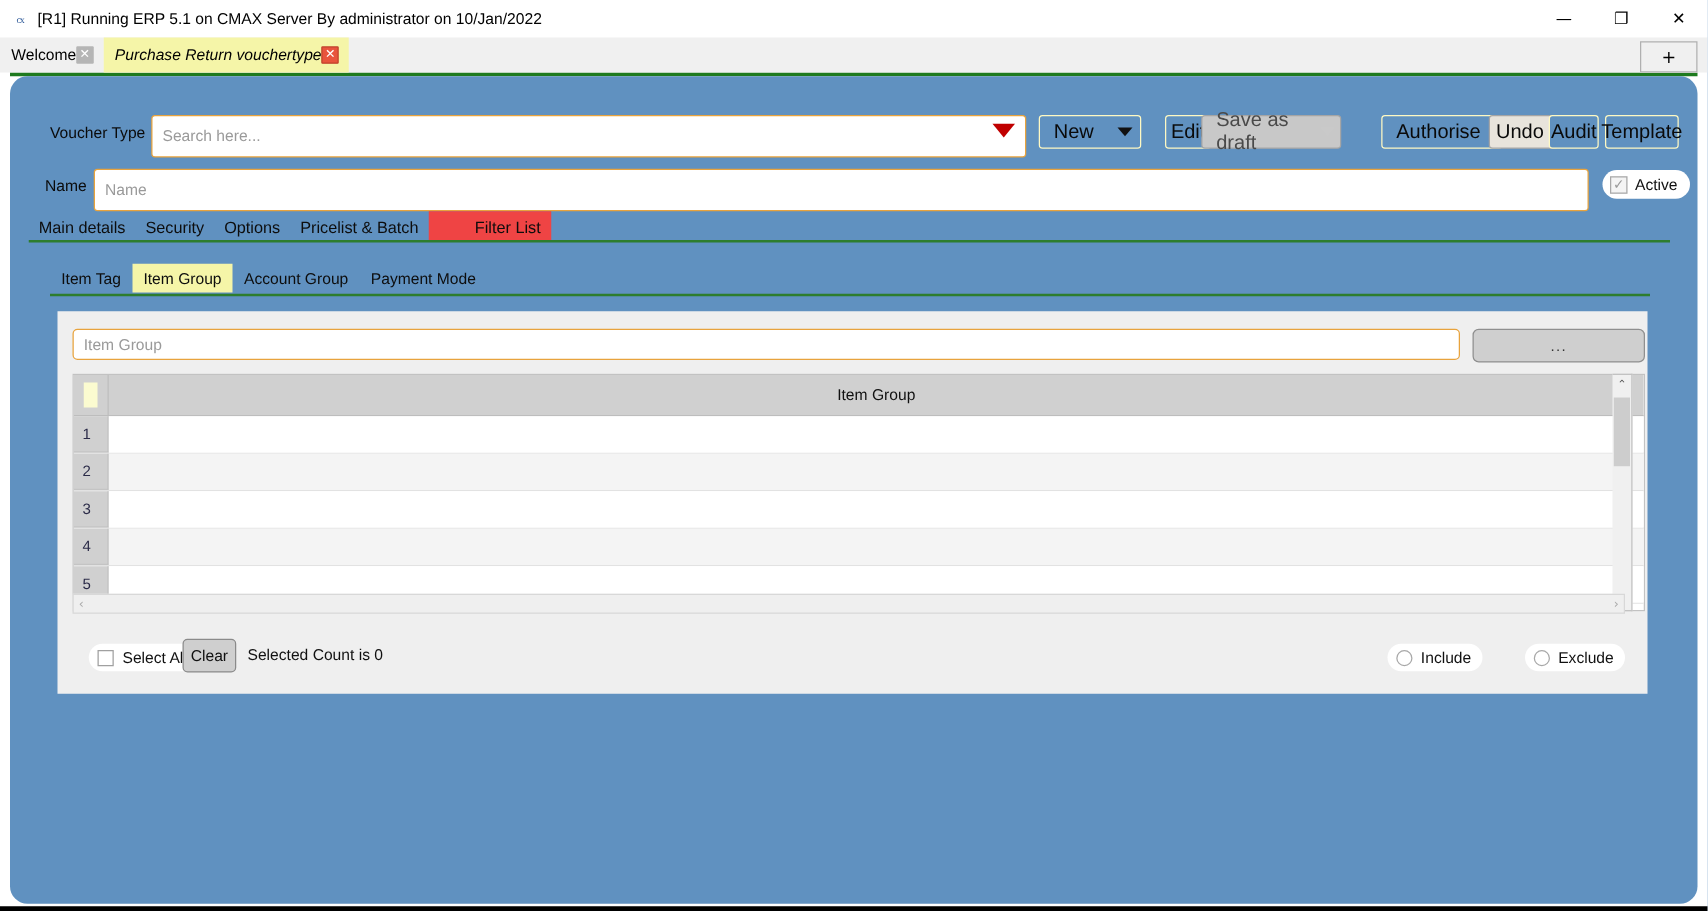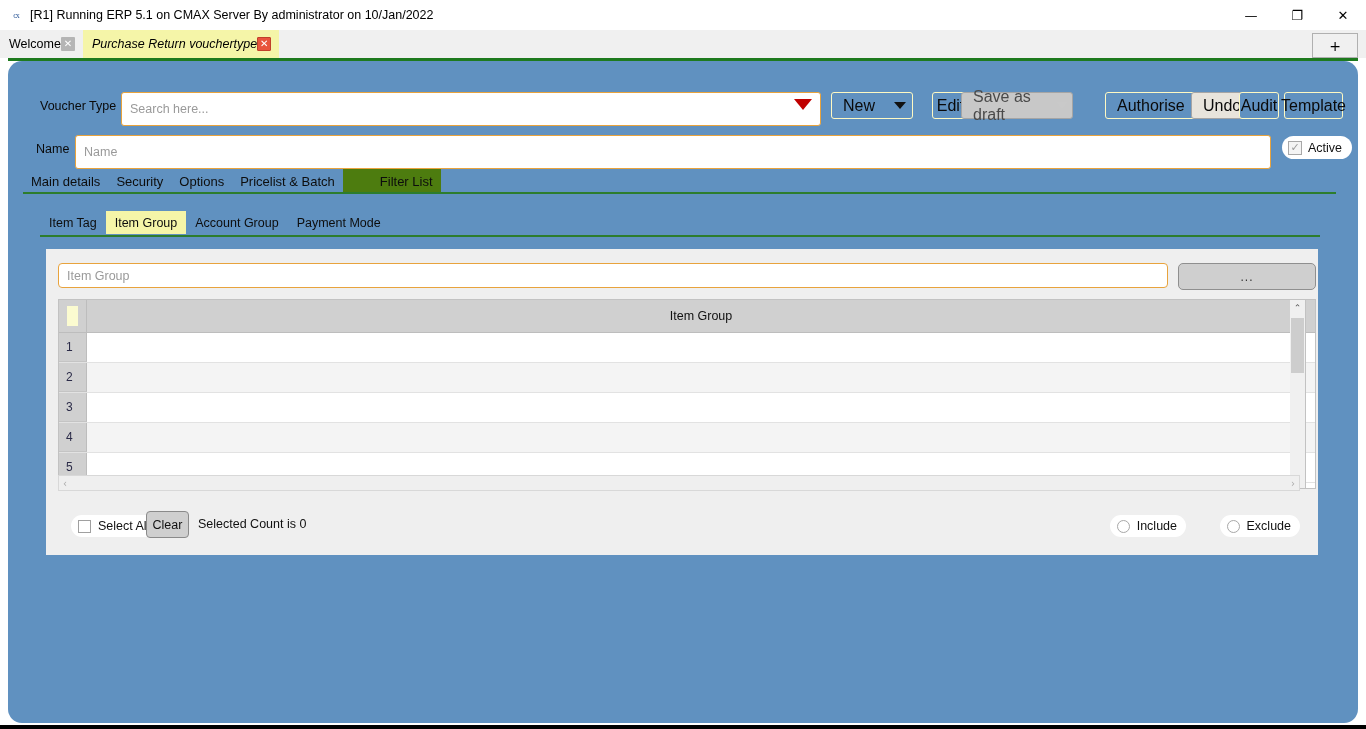--- a/index.html
+++ b/index.html
@@ -158,21 +158,21 @@
   .tri-down.dim { border-top-color: #c9c9c9; }
 
   .btn-new { left: 823px; width: 82px; }
   .btn-edit { left: 924px; width: 37px; justify-content: center; }
   .btn-savedraft {
     left: 953px; width: 112px;
     background: #c8c8c8; border-color: #a5a5a5; color: #4a4a4a;
   }
   .btn-authorise { left: 1097px; width: 97px; }
   .btn-undo {
-    left: 1183px; width: 56px; justify-content: flex-start;
+    left: 1183px; width: 56px; justify-content: flex-end;
     background: #e8e4dc; border-color: #a5a5a5;
   }
   .btn-audit { left: 1231px; width: 40px; justify-content: center; }
   .btn-template { left: 1276px; width: 59px; justify-content: center; }
 
   .active-chk {
     position: absolute;
     left: 1274px; top: 75px;
     background: #ffffff;
     border-radius: 12px;
@@ -194,21 +194,21 @@
 
   
   .tabrow1 {
     position: absolute; left: 15px; top: 108px;
     display: flex; align-items: flex-end;
   }
   .tabrow1 .t {
     font-size: 13px; color: #0d0d0d;
     padding: 5px 8px 4px 8px;
   }
-  .tabrow1 .t.sel { background: #4d7c0f; padding-left: 37px; }
+  .tabrow1 .t.sel { background: #ef4444; padding-left: 37px; }
   .rule1 {
     position: absolute; left: 15px; right: 22px; top: 131px;
     height: 2px; background: #2d7d2d;
   }
 
   .tabrow2 {
     position: absolute; left: 32px; top: 150px;
     display: flex; align-items: flex-end;
   }
   .tabrow2 .t {

